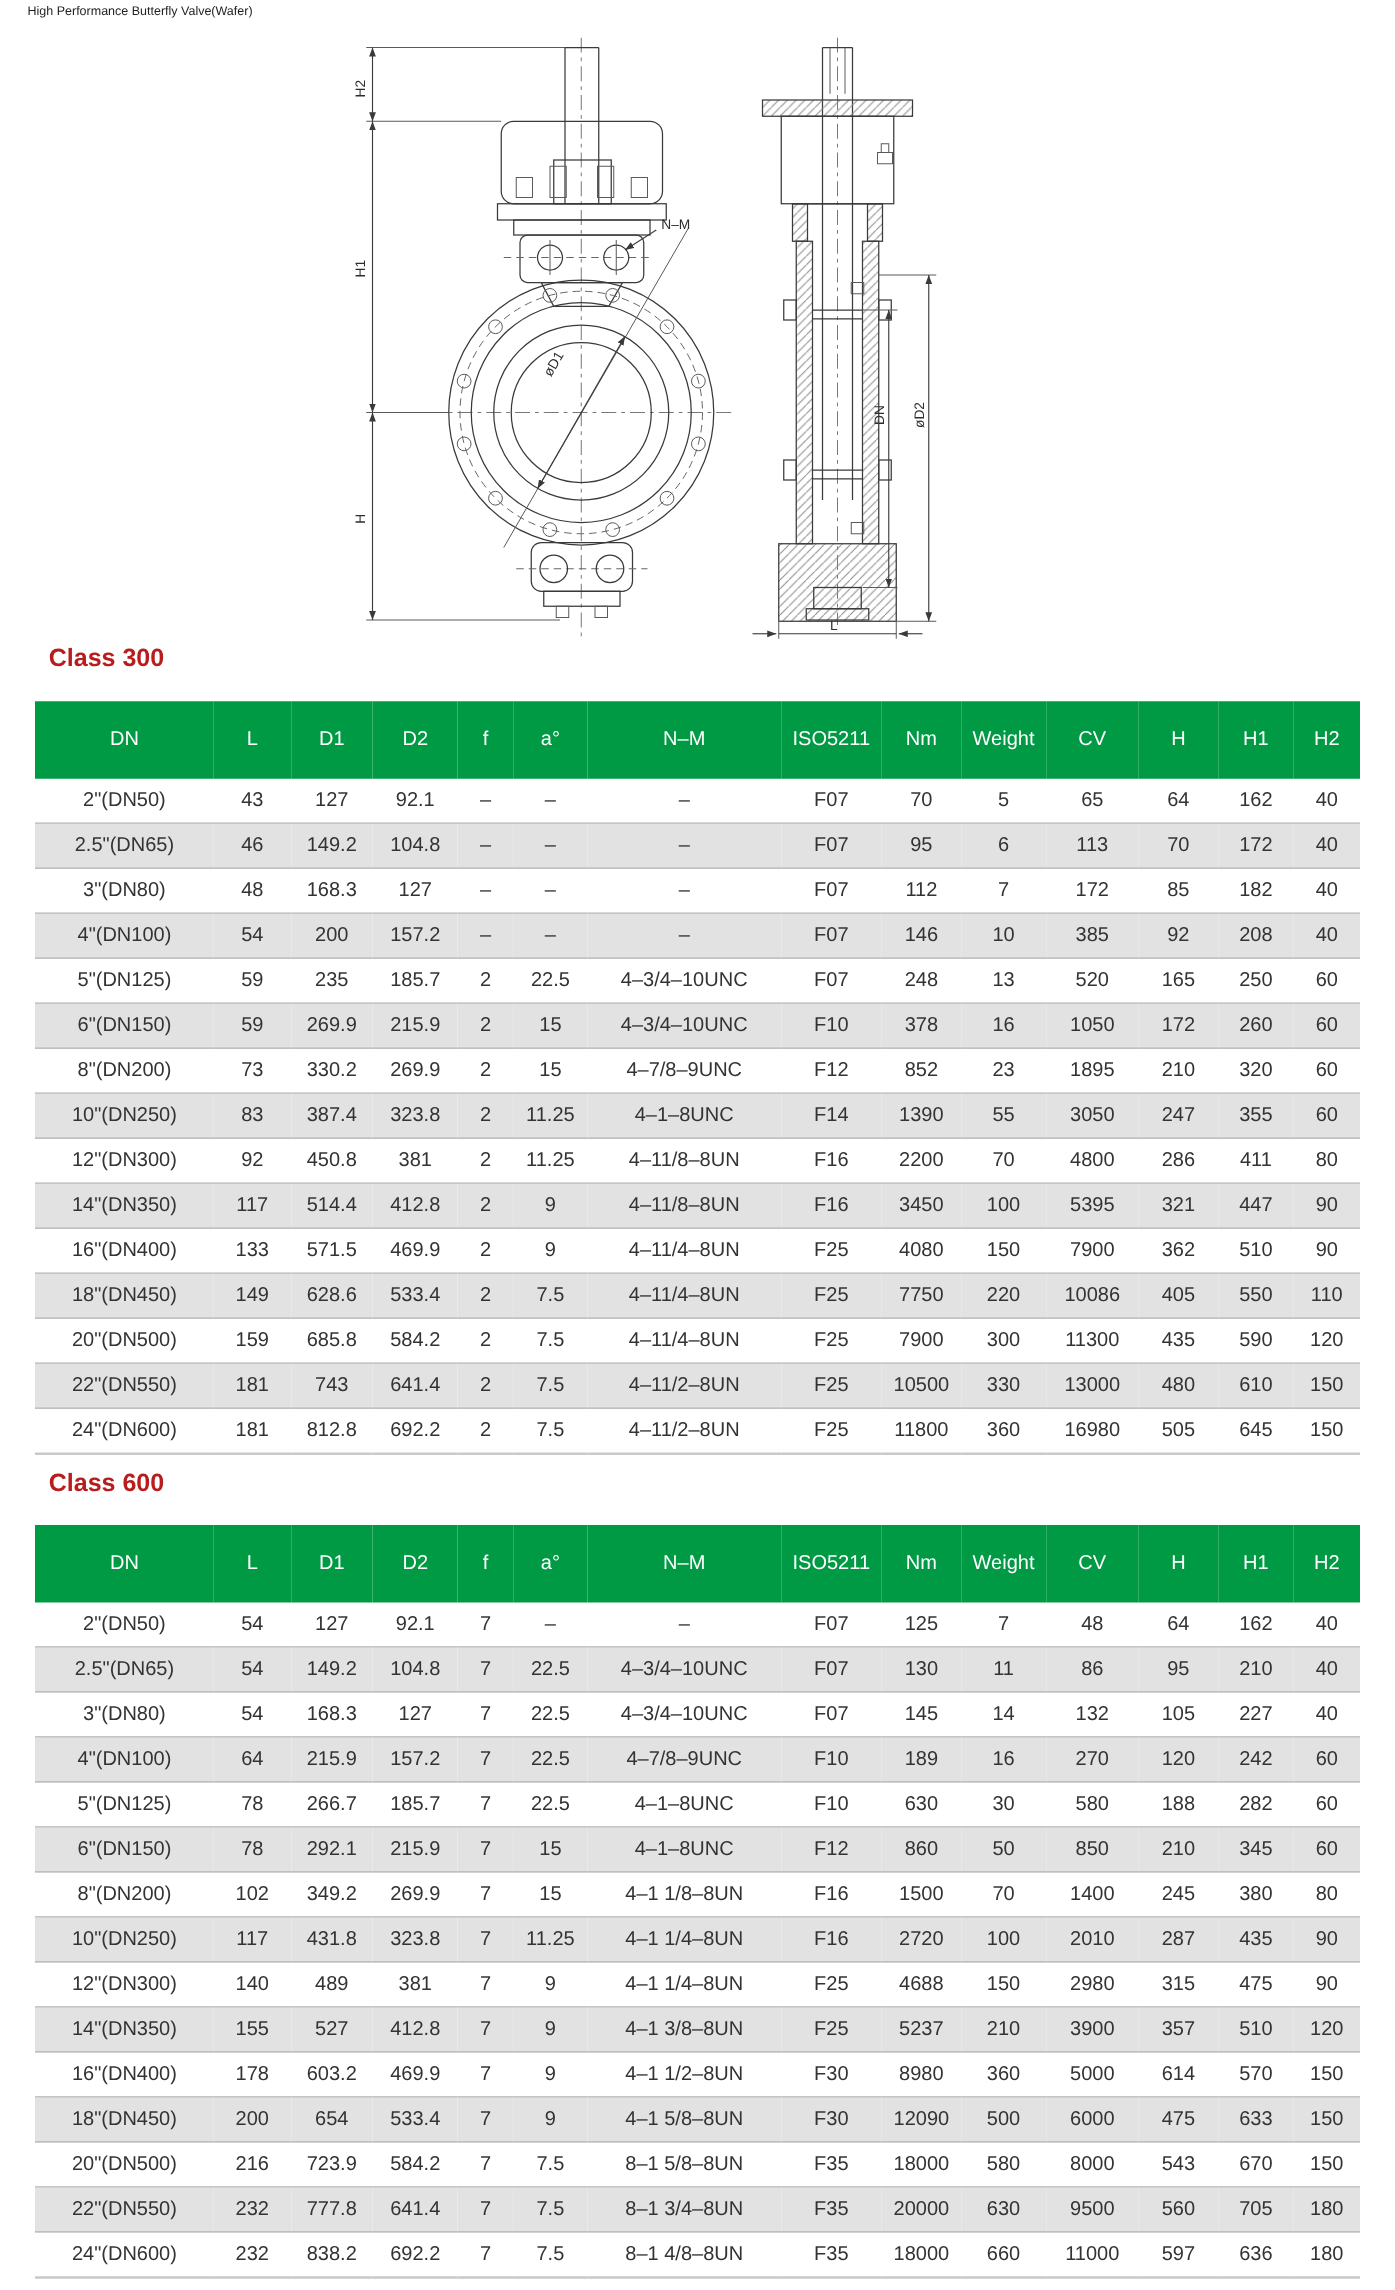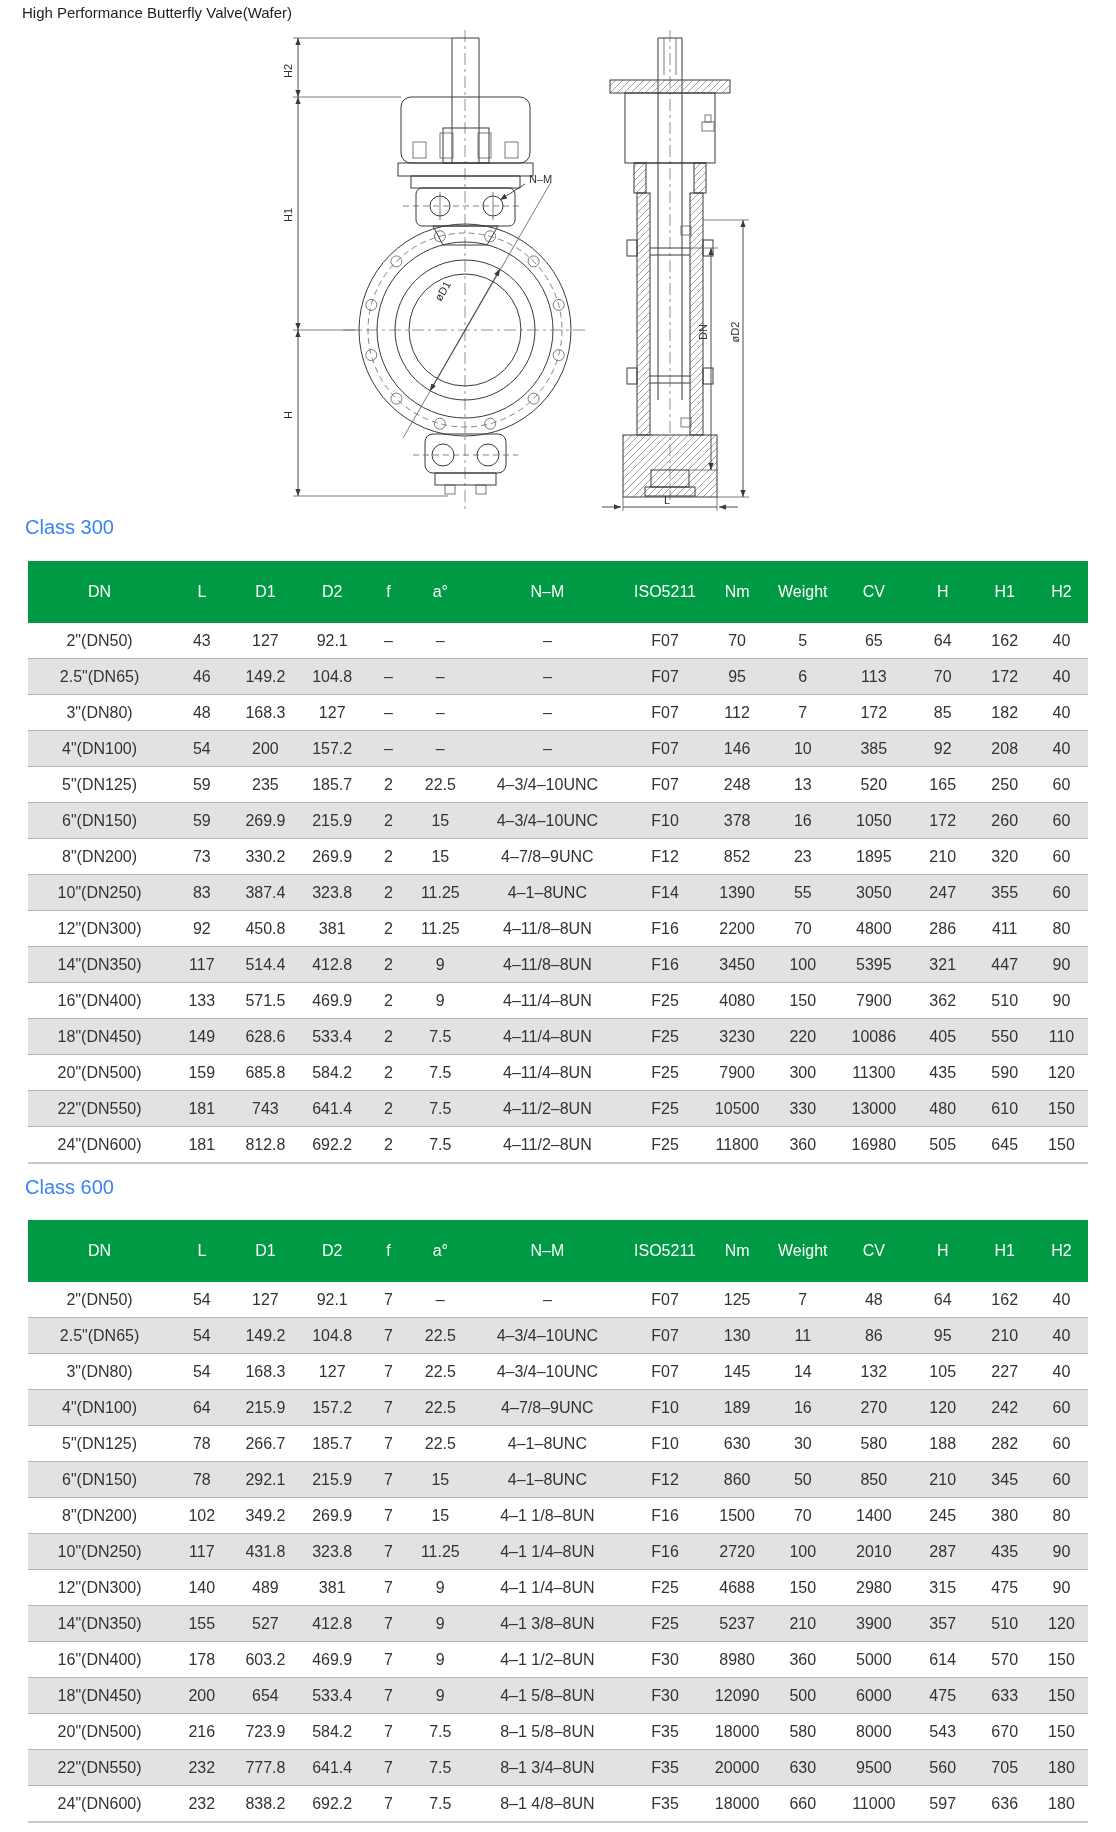--- a/index.html
+++ b/index.html
@@ -1,21 +1,21 @@
 <!DOCTYPE html>
 <html><head>
 <meta charset="utf-8">
 <style>
   html,body{margin:0;padding:0;background:#ffffff;}
   body{width:1116px;height:1832px;position:relative;overflow:hidden;
        font-family:"Liberation Sans", sans-serif;color:#2e2e2e;}
-  .doc-title{position:absolute;left:22px;top:4px;font-size:15px;color:#1f1f1f;text-align:right;}
+  .doc-title{position:absolute;left:22px;top:4px;font-size:10px;color:#1f1f1f;text-align:right;}
   .drawing{position:absolute;left:253px;top:30px;width:575px;height:482px;}
   .drawing svg{display:block;}
-  .sec-title{position:absolute;left:25px;font-size:20px;font-weight:normal;color:#3b82f6;margin:0;}
+  .sec-title{position:absolute;left:39px;font-size:20px;font-weight:bold;color:#b91c1c;margin:0;}
   .sec-title.t300{top:516px;}
   .sec-title.t600{top:1176px;}
   table.spec{position:absolute;left:28px;width:1060px;border-collapse:collapse;table-layout:fixed;}
   table.spec.t300{top:561px;}
   table.spec.t600{top:1220px;}
   table.spec thead th{background:#009a44;color:#ffffff;font-weight:normal;font-size:16px;
       height:62px;text-align:center;vertical-align:middle;padding:0;}
   table.spec tbody td{height:35px;text-align:center;vertical-align:middle;font-size:16px;
       color:#333333;padding:0;border-top:1px solid #b3b3b3;white-space:nowrap;}
   table.spec tbody tr:first-child td{border-top:none;}
@@ -393,21 +393,21 @@
       </tr>
       <tr>
         <td>18"(DN450)</td>
         <td>149</td>
         <td>628.6</td>
         <td>533.4</td>
         <td>2</td>
         <td>7.5</td>
         <td>4–11/4–8UN</td>
         <td>F25</td>
-        <td>3230</td>
+        <td>7750</td>
         <td>220</td>
         <td>10086</td>
         <td>405</td>
         <td>550</td>
         <td>110</td>
       </tr>
       <tr>
         <td>20"(DN500)</td>
         <td>159</td>
         <td>685.8</td>

